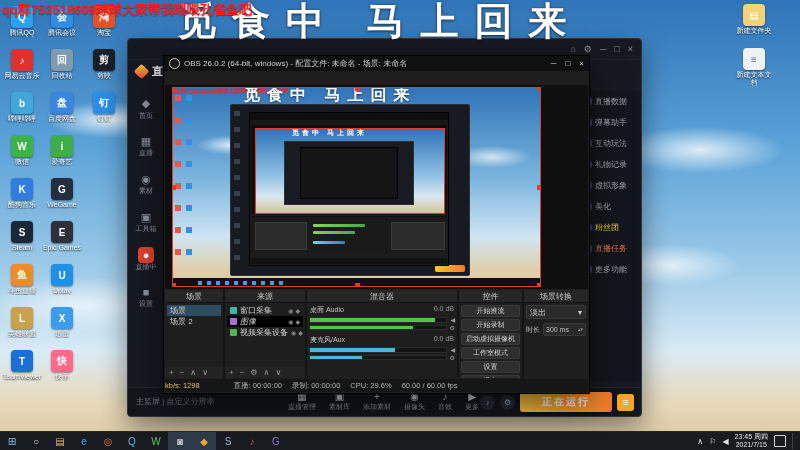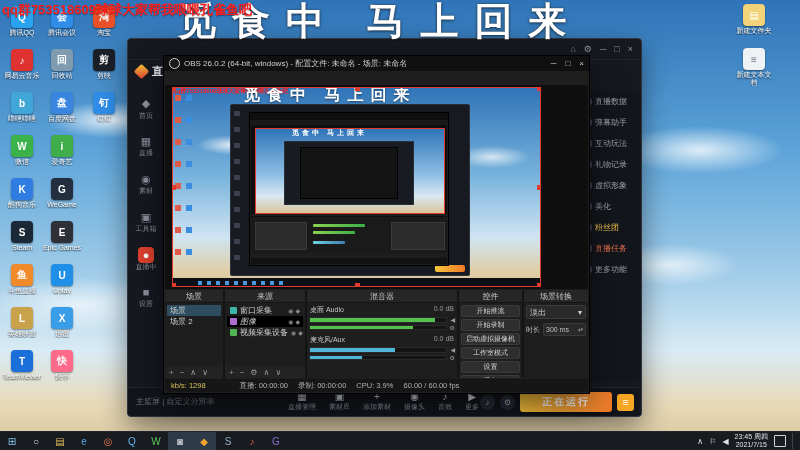--- a/index.html
+++ b/index.html
@@ -113,21 +113,21 @@
   .mx-line{display:flex;align-items:center;gap:3px;margin-top:1px;}
   .mx-meter{flex:1;height:4px;background:#141414;border:1px solid #2a2a2a;position:relative;}
   .mx-meter.thin{height:3px;}
   .mx-fill{height:100%;background-color:#55c24e;}
   .mx-gl{font-size:6px;color:#9a9a9a;cursor:pointer;}
   .sel-box{height:12px;background:#2a2a2a;border:1px solid #3a3a3a;border-radius:2px;display:flex;align-items:center;justify-content:space-between;padding:0 3px;font-size:8px;color:#d0d0d0;cursor:pointer;margin-bottom:4px;}
   .dur-row{display:flex;align-items:center;gap:3px;font-size:7px;color:#c0c0c0;}
   .spin{flex:1;height:11px;background:#2a2a2a;border:1px solid #3a3a3a;border-radius:2px;display:flex;align-items:center;justify-content:space-between;padding:0 2px;font-size:7px;cursor:pointer;}
   .spin .arr{font-size:5px;color:#9a9a9a;line-height:1;}
   .ctl-btn{height:10px;margin-bottom:2px;background:#2e2e2e;border:1px solid #3a3a3a;border-radius:2px;display:flex;align-items:center;justify-content:center;font-size:7px;color:#d8d8d8;cursor:pointer;white-space:nowrap;overflow:hidden;}
-  .obs-status{position:absolute;left:1px;right:1px;bottom:1px;height:13px;background:#161616;display:flex;align-items:center;gap:10px;padding:0 6px;font-size:7.5px;}
+  .obs-status{position:absolute;left:1px;right:1px;bottom:1px;height:13px;background:#161616;display:flex;align-items:center;gap:10px;padding:0 0;font-size:7.5px;}
   
   #taskbar{position:absolute;left:0;right:0;bottom:0;height:18px;z-index:40;background:rgba(14,18,24,.95);display:flex;align-items:center;border-top:1px solid #1f2630;}
   .tb-ic{width:24px;height:18px;display:flex;align-items:center;justify-content:center;font-size:10px;cursor:pointer;}
   .tray{margin-left:auto;display:flex;align-items:center;gap:6px;padding-right:3px;color:#dfe5ea;}
   .tray-g{font-size:8px;cursor:pointer;}
   .tb-time{font-size:7px;text-align:center;line-height:1.2;cursor:pointer;white-space:nowrap;}
   .tb-notif{width:10px;height:10px;border:1px solid #cfd6dd;border-radius:1px;cursor:pointer;}
   .tb-showdesk{width:4px;align-self:stretch;border-left:1px solid #3a424c;cursor:pointer;}
 </style>
 </head>
@@ -586,21 +586,21 @@
           </div>
         </div>
       </div>
     </div>
 
     <div class="obs-status">
 
     <span style="color: rgb(216, 192, 90);">kb/s: 1298</span>
         <span style="color: rgb(176, 176, 176); margin-left: 24px;">直播: 00:00:00</span>
         <span style="color: rgb(176, 176, 176);">录制: 00:00:00</span>
-        <span style="color: rgb(176, 176, 176);">CPU: 3.9%</span>
+        <span style="color: rgb(176, 176, 176);">CPU: 29.6%</span>
         <span style="color: rgb(176, 176, 176);">60.00 / 60.00 fps</span>
       </div>
   </div>
 
   <div id="taskbar">
     <div style="display:flex">
 
     <div class="tb-ic" style="color: rgb(127, 196, 234);">⊞</div>
         <div class="tb-ic" style="color: rgb(200, 210, 218);">○</div>
         <div class="tb-ic" style="color: rgb(232, 192, 90);">▤</div>

